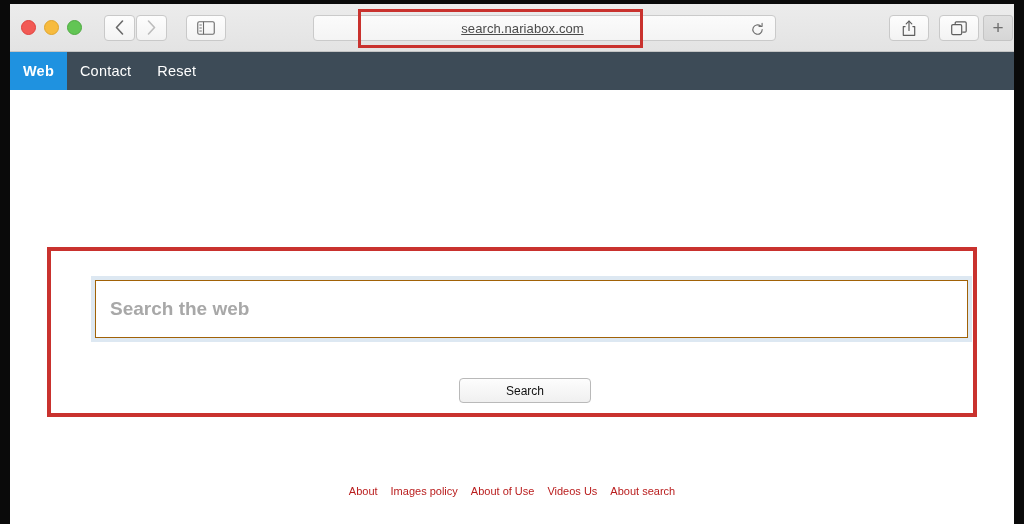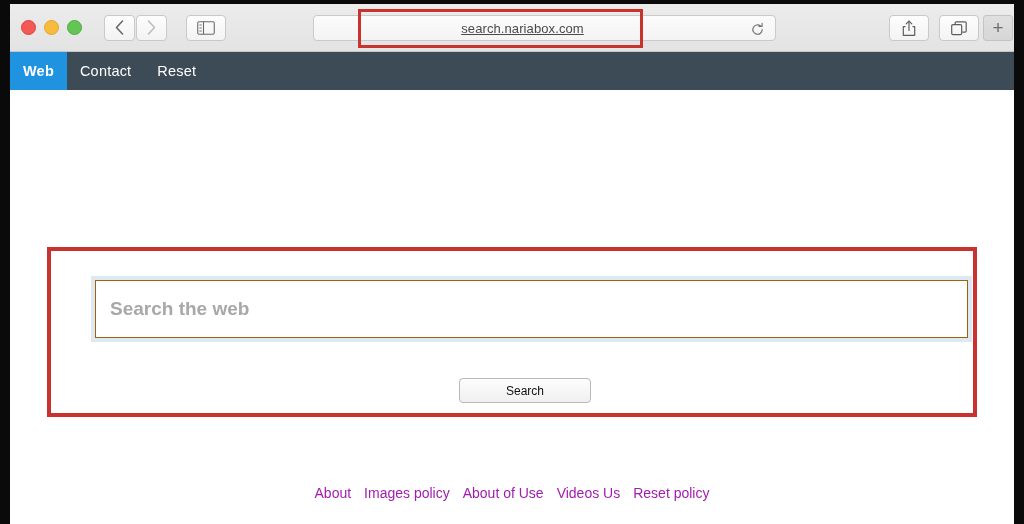--- a/index.html
+++ b/index.html
@@ -234,22 +234,22 @@
   .footer-links {
     position: absolute;
     left: 0;
     right: 0;
     top: 395px;
     display: flex;
     justify-content: center;
     gap: 13px;
   }
   .footer-link {
-    color: #a21caf;
-    font-size: 14px;
+    color: #b91c1c;
+    font-size: 11px;
     text-decoration: none;
     white-space: nowrap;
   }
 </style>
 </head>
 <body>
 
 <div class="screen">
   <div class="browser-window">
 
@@ -326,19 +326,19 @@
       <div class="search-annotation">
         <div class="search-input" title="Search the web">Search the web</div>
         <div class="search-button">Search</div>
       </div>
 
       <div class="footer-links">
         <a class="footer-link" href="#">About</a>
         <a class="footer-link" href="#">Images policy</a>
         <a class="footer-link" href="#">About of Use</a>
         <a class="footer-link" href="#">Videos Us</a>
-        <a class="footer-link" href="#">Reset policy</a>
+        <a class="footer-link" href="#">About search</a>
       </div>
 
     </div>
 
   </div>
 </div>
 
 </body></html>

